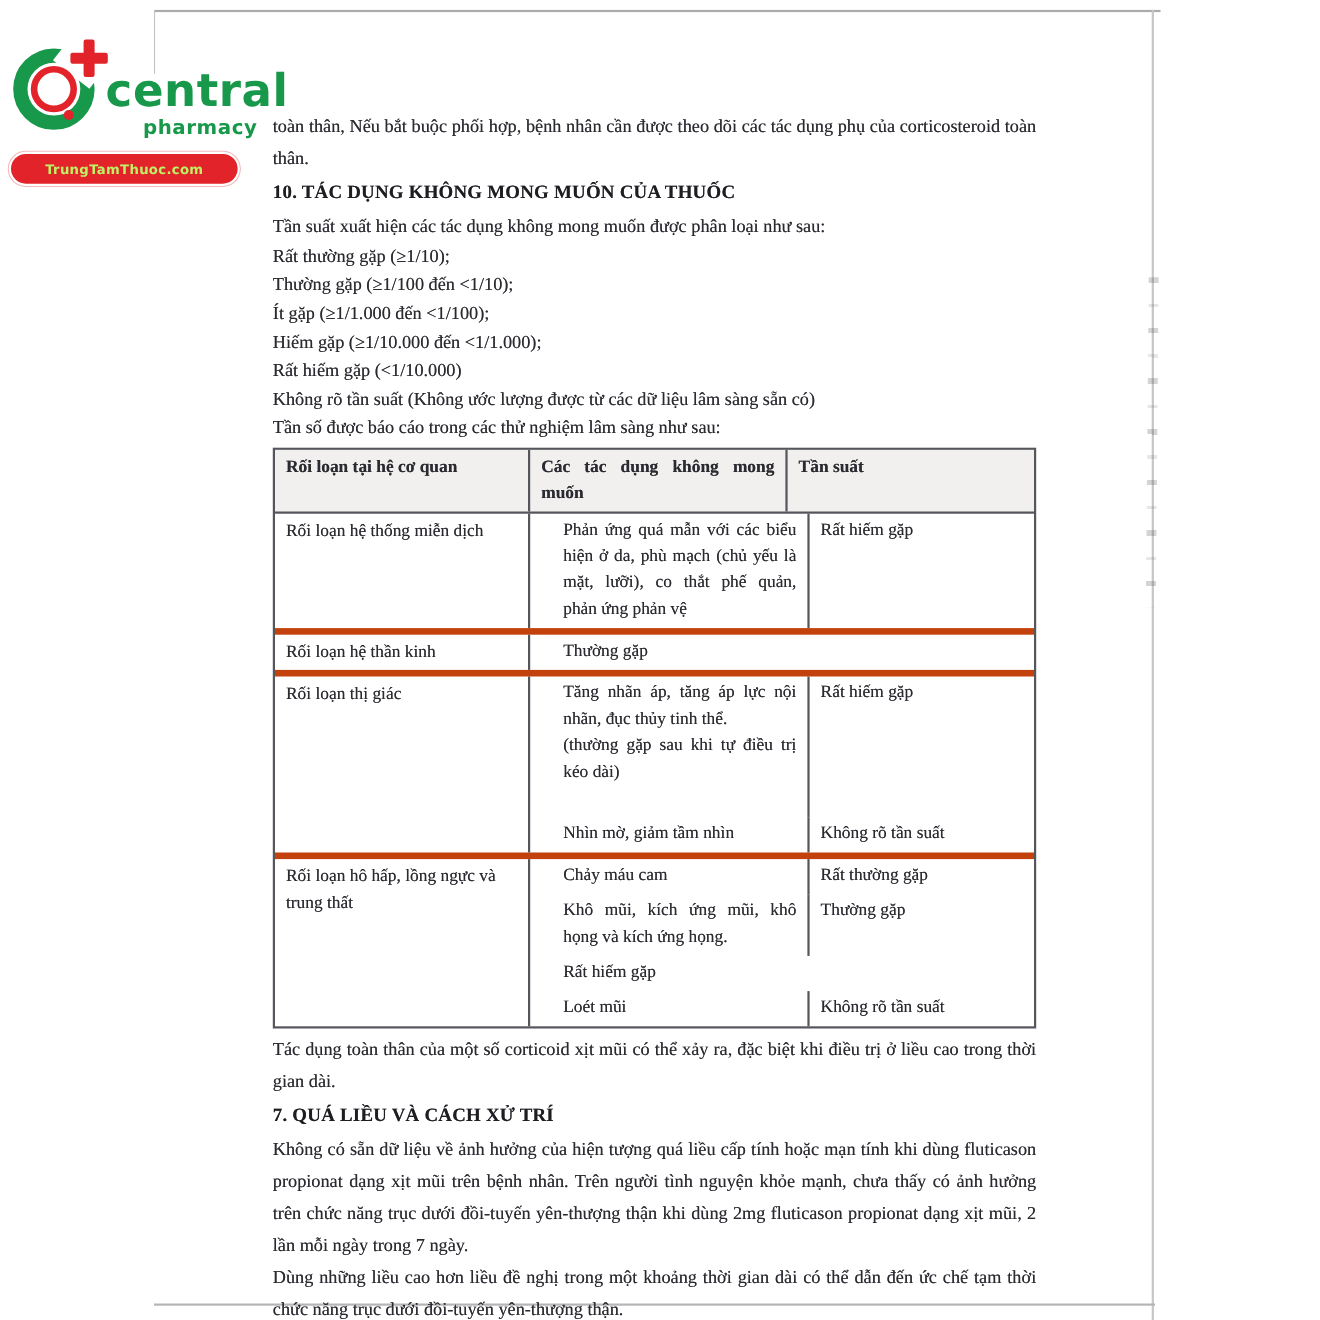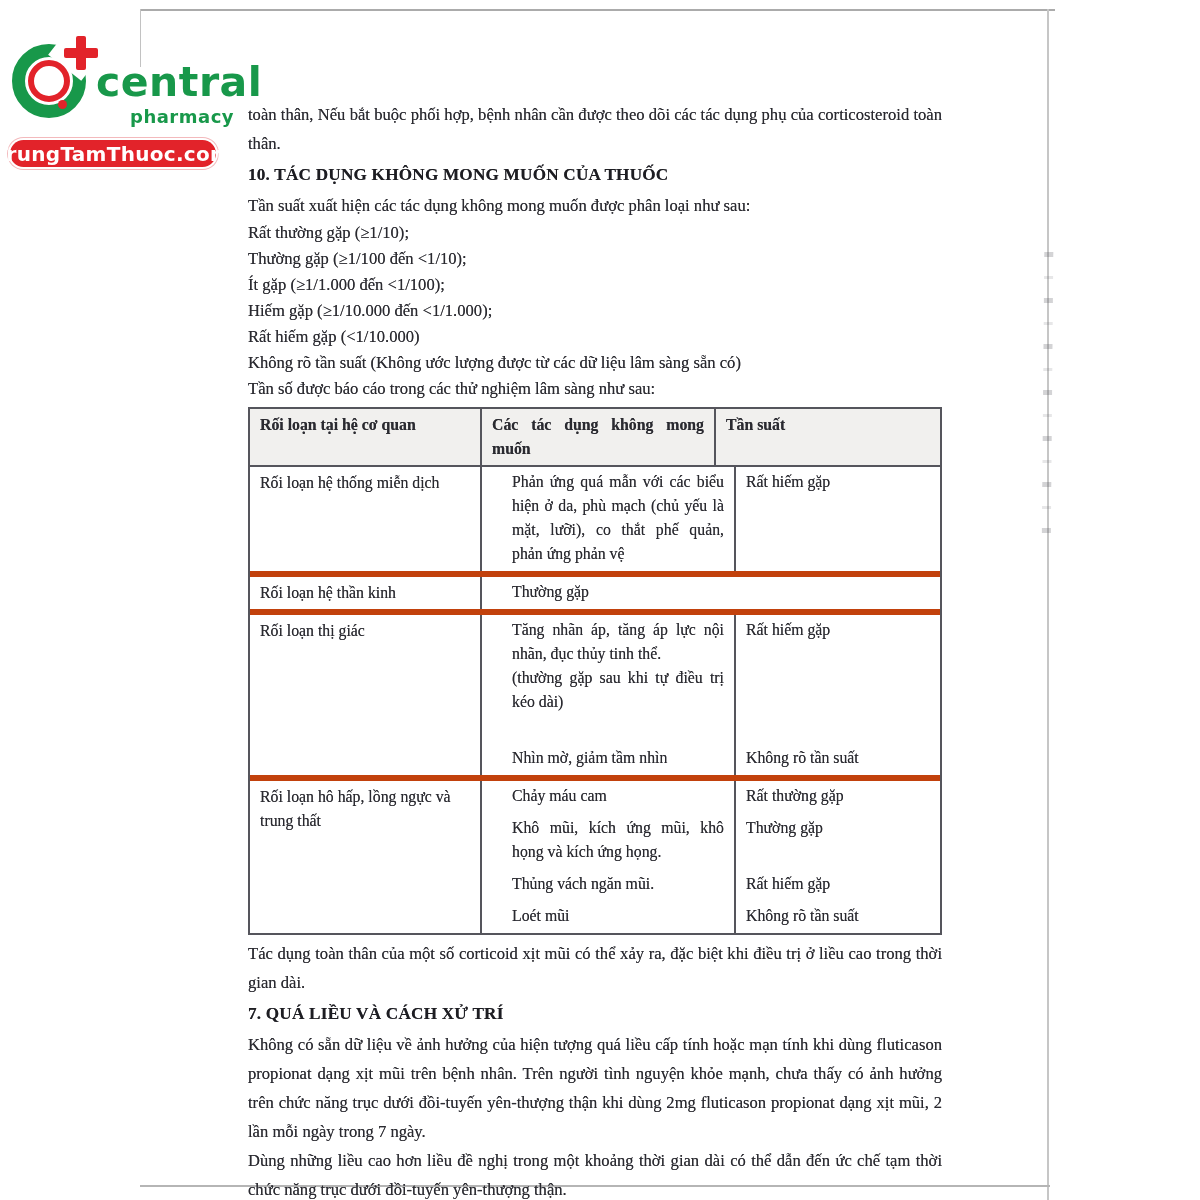--- a/index.html
+++ b/index.html
@@ -24,21 +24,21 @@
   .plus { position:absolute; left:52px; top:0; width:34px; height:34px; }
   .plus::before { content:""; position:absolute; left:12px; top:0; width:10px; height:34px; background:#e2232a; border-radius:2px; }
   .plus::after  { content:""; position:absolute; left:0; top:12px; width:34px; height:10px; background:#e2232a; border-radius:2px; }
   .plus-dot { position:absolute; left:46px; top:64px; width:9px; height:9px; background:#e2232a; border-radius:50%; }
   .logo-brand { position:absolute; left:88px; top:32px; font-family:"DejaVu Sans","Liberation Sans",sans-serif;
     font-weight:bold; font-size:41px; line-height:40px; color:#18984a; letter-spacing:0.5px; }
   .logo-tagline { position:absolute; left:122px; top:76px; font-family:"DejaVu Sans","Liberation Sans",sans-serif;
     font-weight:bold; font-size:18px; color:#18984a; letter-spacing:0.5px; }
   .site-pill { position:absolute; left:2px; top:110px; width:206px; height:27px; background:#e2232a; border-radius:14px;
     box-shadow:0 0 0 2px #fff, 0 0 0 3px #f3b9bc; display:flex; align-items:center; justify-content:center;
-    font-family:"DejaVu Sans","Liberation Sans",sans-serif; font-weight:bold; font-size:20px; color:#ffffff; letter-spacing:0.3px; }
+    font-family:"DejaVu Sans","Liberation Sans",sans-serif; font-weight:bold; font-size:12px; color:#bef264; letter-spacing:0.3px; }
 
   
   .content { position:absolute; left:248px; top:100px; width:694px; color:#2a2a30;
     font-size:16.6px; line-height:29px; text-shadow:0 0 0.5px rgba(45,45,52,.7); }
   .content p { margin:0; }
   .justify { text-align:justify; }
   h2.doc-heading { margin:3px 0 2px 0; font-size:17.2px; line-height:28px; font-weight:bold; color:#1d1d22; letter-spacing:0.2px; }
   .freq-list { line-height:26px; }
   .freq-line { white-space:nowrap; }
   .table-intro { line-height:26px; }
@@ -145,21 +145,20 @@
             <div class="t-entries">
               <div class="t-entry">
                 <div class="t-effect">Chảy máu cam</div>
                 <div class="t-freq">Rất thường gặp</div>
               </div>
               <div class="t-entry">
                 <div class="t-effect">Khô mũi, kích ứng mũi, khô họng và kích ứng họng.</div>
                 <div class="t-freq">Thường gặp</div>
               </div>
               <div class="t-entry">
-                <div class="t-effect">Thủng vách ngăn mũi.</div>
                 <div class="t-freq">Rất hiếm gặp</div>
               </div>
               <div class="t-entry">
                 <div class="t-effect">Loét mũi</div>
                 <div class="t-freq">Không rõ tần suất</div>
               </div>
             </div>
           </div>
         </div>
     </div>

